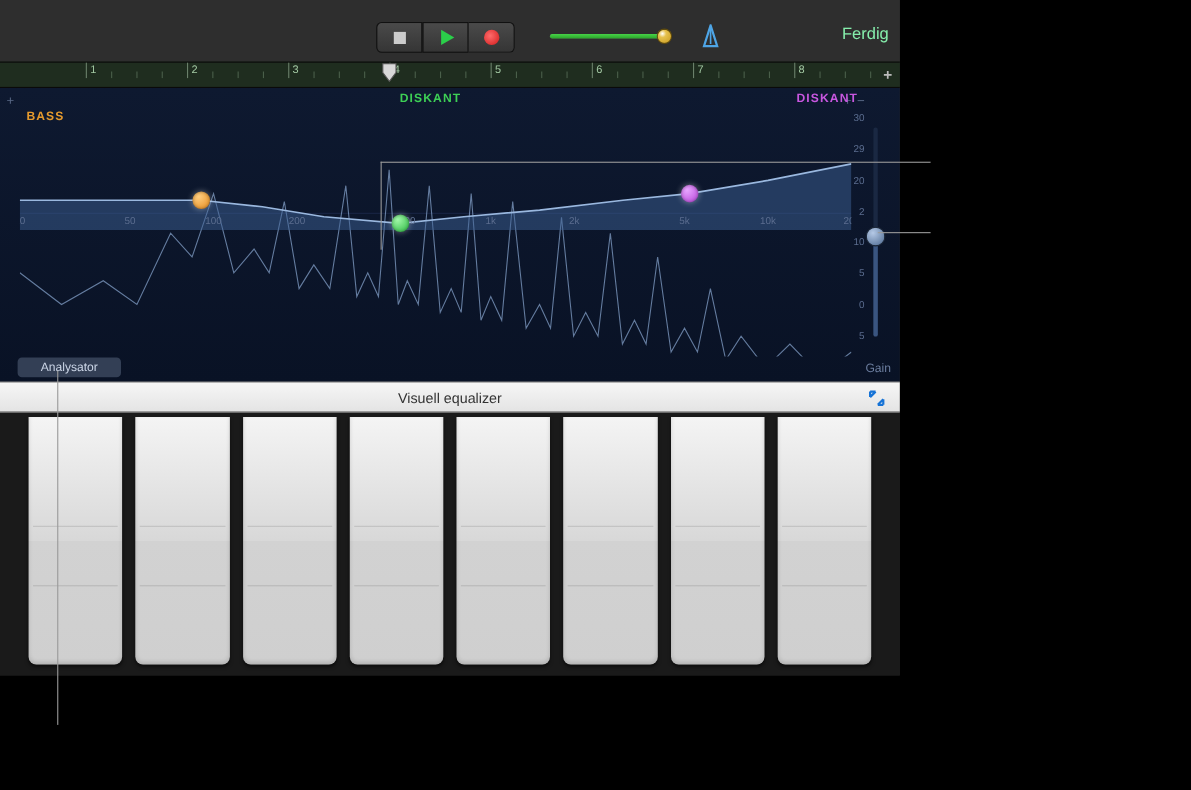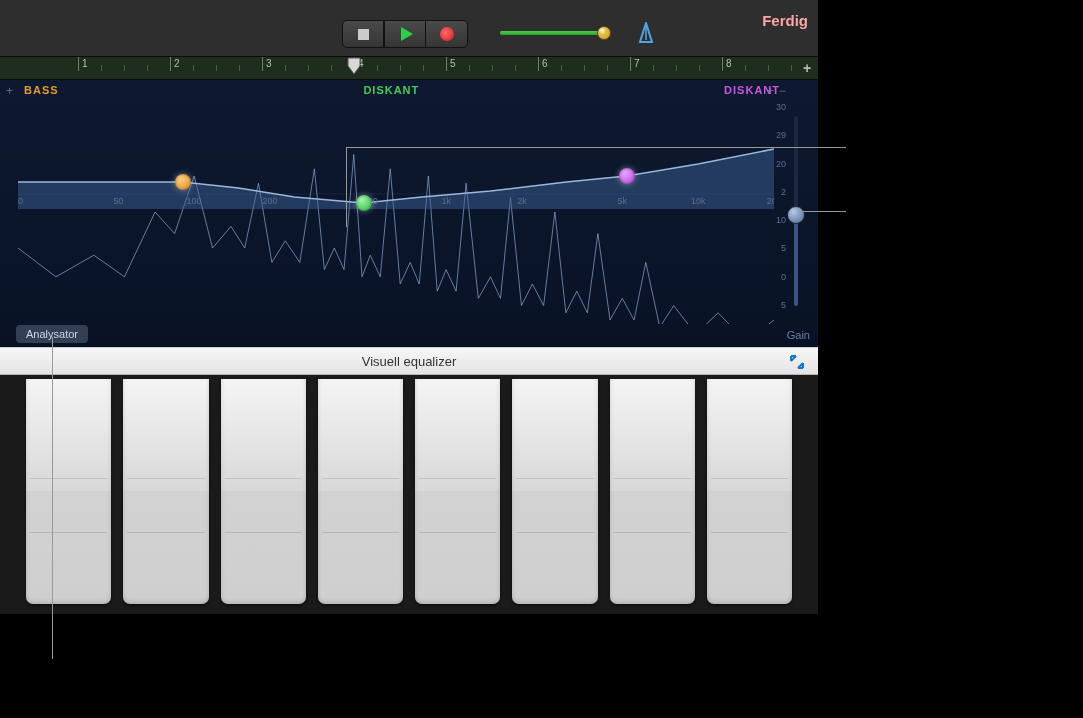--- a/index.html
+++ b/index.html
@@ -78,24 +78,24 @@
     border-radius: 50%;
   }
   .metronome-icon {
     position: absolute;
     left: 636px; top: 22px;
     width: 20px; height: 22px;
     cursor: pointer;
   }
   .done-btn {
     position: absolute;
-    right: 10px; top: 12px;
-    color: #fca5a5;
+    right: 10px; top: 22px;
+    color: #86efac;
     font-size: 15px;
-    font-weight: 700;
+    font-weight: 400;
     cursor: pointer;
   }
   
   .ruler {
     height: 24px;
     background: #1f2d1f;
     border-top: 1px solid #0a0a0a;
     border-bottom: 1px solid #0a0a0a;
     position: relative;
   }
@@ -139,21 +139,21 @@
   }
   .eq-bands {
     position: absolute;
     top: 4px; left: 24px; right: 38px;
     display: flex;
     justify-content: space-between;
     font-size: 11px;
     letter-spacing: 1px;
     font-weight: 600;
   }
-  .band-bass   { color: #e59a2d; }
+  .band-bass   { color: #e59a2d; margin-top: 16px; }
   .band-mid    { color: #3dcf55; }
   .band-treble { color: #c957e0; }
   .plus-left, .plus-right, .minus-right {
     position: absolute;
     font-size: 12px;
     color: #5a6a88;
     cursor:pointer;
   }
   .plus-left   { left: 6px; top: 4px; }
   .plus-right  { right: 44px; top: 4px; }
@@ -227,21 +227,21 @@
     color: #5b6d8f;
     text-align: right;
     width: 20px;
   }
   .analysator-btn {
     position: absolute;
     left: 16px; bottom: 4px;
     background: #333f55;
     color: #cbd5e6;
     font-size: 11px;
-    padding: 3px 10px;
+    padding: 3px 21px;
     border-radius: 4px;
     cursor: pointer;
   }
   .gain-label {
     position: absolute;
     right: 8px; bottom: 6px;
     font-size: 11px;
     color: #6b7d9e;
   }
   

